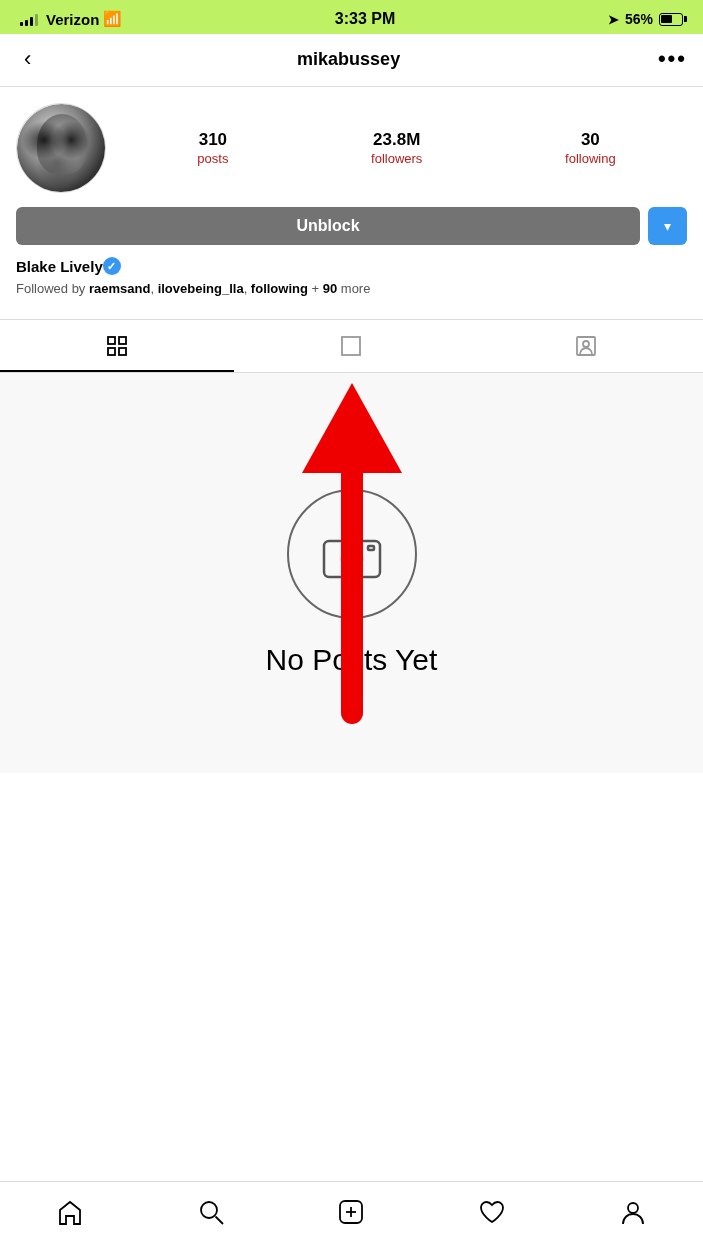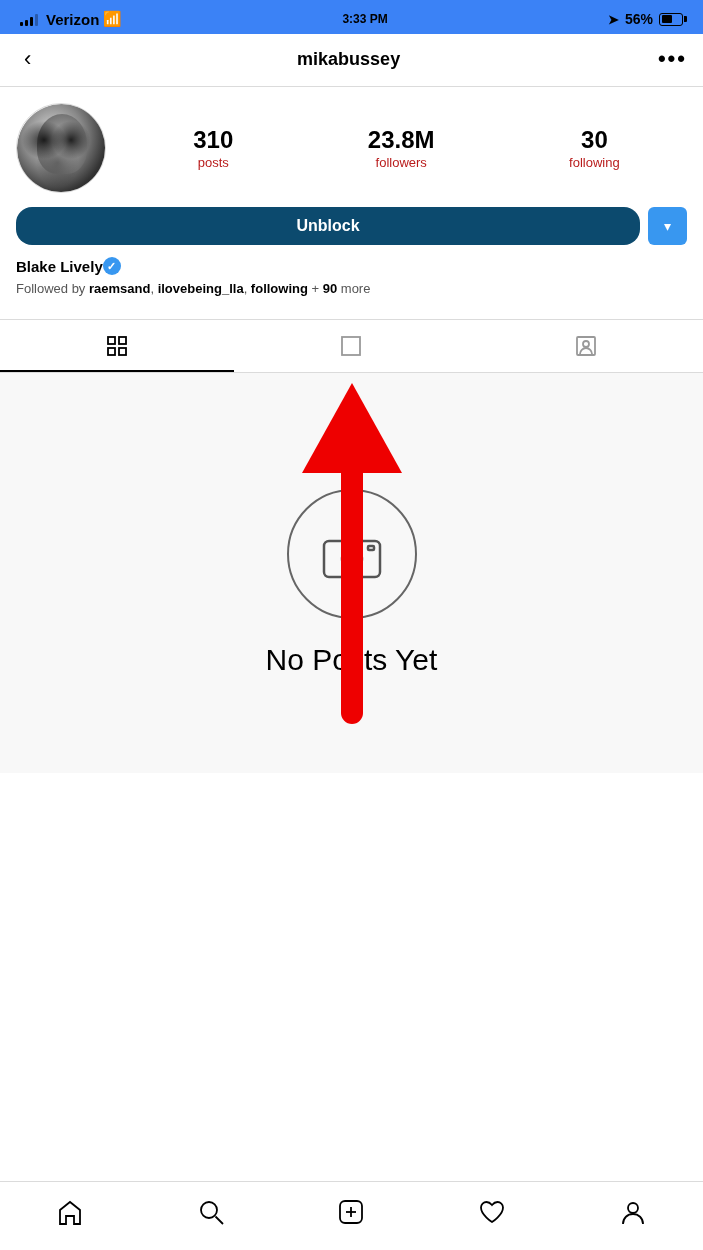--- a/index.html
+++ b/index.html
@@ -14,24 +14,24 @@
     }
 
     
     .status-bar {
       display: flex;
       justify-content: space-between;
       align-items: center;
       padding: 10px 20px 6px 20px;
       font-size: 14px;
       font-weight: 600;
-      background: #3b82f6;
+      background: #bef264;
     }
     .status-left { display: flex; align-items: center; gap: 4px; }
-    .status-center { font-size: 12px; font-weight: 600; }
+    .status-center { font-size: 16px; font-weight: 600; }
     .status-right { display: flex; align-items: center; gap: 6px; font-size: 14px; }
     .battery-icon {
       display: inline-flex;
       align-items: center;
       gap: 2px;
     }
     .battery-body {
       width: 24px; height: 13px;
       border: 1.5px solid #000;
       border-radius: 3px;
@@ -152,41 +152,41 @@
       flex: 1;
       justify-content: space-around;
     }
     .stat-item {
       text-align: center;
       display: flex;
       flex-direction: column;
       align-items: center;
     }
     .stat-number {
-      font-size: 24px;
+      font-size: 17px;
       font-weight: 700;
       line-height: 1.2;
     }
     .stat-label {
       font-size: 13px;
       color: #b91c1c;
     }
 
     
     .action-buttons {
       display: flex;
       gap: 8px;
       margin-bottom: 12px;
     }
     .unblock-btn {
       flex: 1;
-      background: #0c4a6e;
+      background: #737373;
       color: #fff;
       border: none;
-      border-radius: 16px;
+      border-radius: 6px;
       padding: 10px 16px;
       font-size: 16px;
       font-weight: 600;
       cursor: pointer;
     }
     .dropdown-btn {
       background: #3897f0;
       color: #fff;
       border: none;
       border-radius: 6px;

